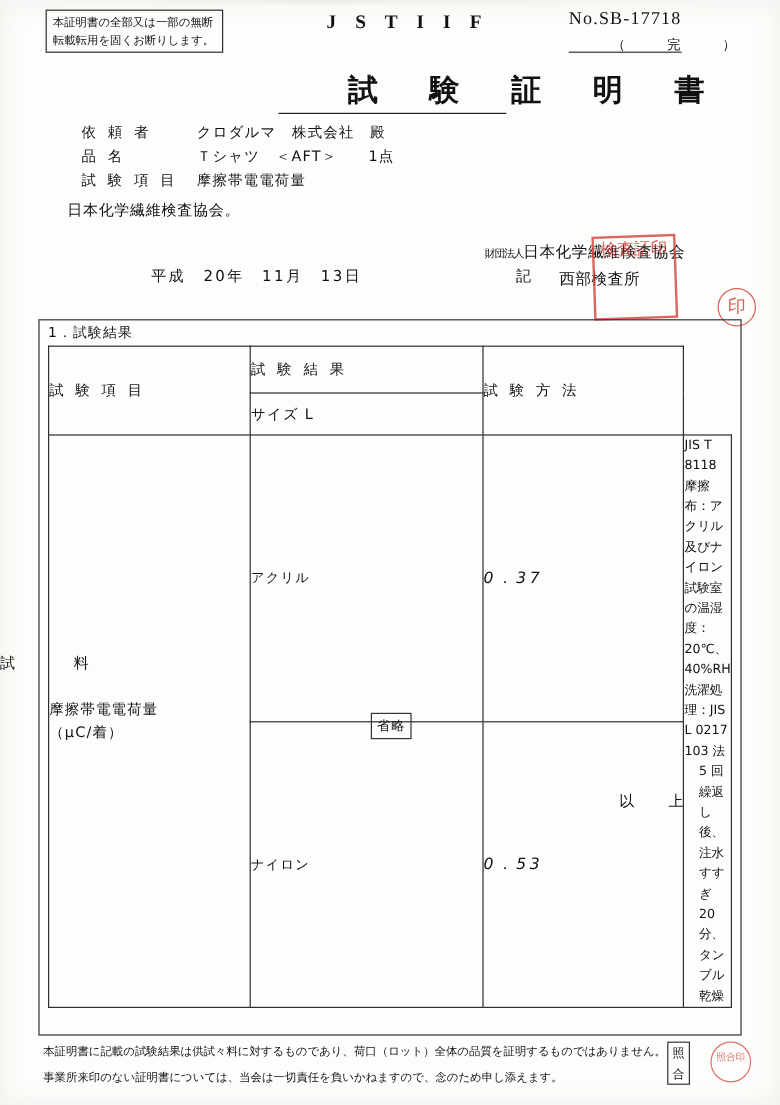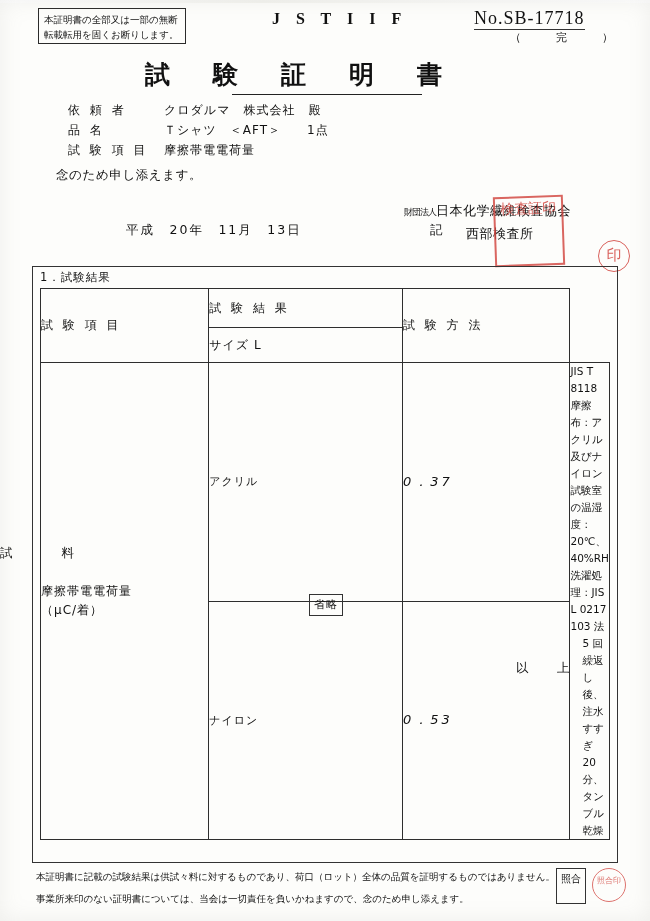--- a/index.html
+++ b/index.html
@@ -39,42 +39,42 @@
     top: 10px;
     font-size: 16px;
     font-weight: bold;
     letter-spacing: 6px;
     font-family: "Liberation Serif", serif;
   }
   .docno {
     position: absolute;
     left: 474px;
     top: 8px;
-    font-size: 18px;
+    font-size: 15px;
     font-family: "Liberation Serif", serif;
     letter-spacing: 1px;
     border-bottom: 1px solid #333;
-    padding-bottom: 0;
+    padding-bottom: 18px;
   }
   .kan {
     position: absolute;
     left: 510px;
     top: 30px;
     font-size: 11px;
     letter-spacing: 1px;
   }
   .kan .paren { letter-spacing: 12px; }
 
   
   .title {
     position: absolute;
     left: 0;
     top: 58px;
     width: 596px;
-    text-align: center;
+    text-align: right;
     font-size: 25px;
     letter-spacing: 9px;
     font-weight: 600;
     font-family: Liberation Mono, monospace;
   }
   .title-underline {
     position: absolute;
     left: 232px;
     top: 94px;
     width: 190px;
@@ -253,21 +253,21 @@
     top: 866px;
     width: 520px;
     font-size: 9.5px;
     line-height: 22px;
     letter-spacing: 0px;
   }
   .footer-box {
     position: absolute;
     left: 556px;
     top: 868px;
-    width: 30px;
+    width: 19px;
     height: 36px;
     border: 1px solid #333;
     box-sizing: border-box;
     text-align: center;
     font-size: 10px;
     line-height: 17px;
     padding-top: 1px;
   }
   .footer-stamp {
     position: absolute;
@@ -327,21 +327,21 @@
       <span class="info-label">品 名</span>
       <span class="info-value">Ｔシャツ　＜AFT＞　　1点</span>
     </div>
     <div class="info-row">
       <span class="info-label">試 験 項 目</span>
       <span class="info-value">摩擦帯電電荷量</span>
     </div>
   </div>
 
   <div class="para">
-    <span>念のため申し添えます。</span>
+    <span>日本化学繊維検査協会。</span>
   </div>
 
   <div class="date-line">平成　20年　11月　13日</div>
   <div class="ki">記</div>
 
   <div class="issuer">
     <div>
       <span class="small">財団法人</span><span>日本化学繊維検査協会</span>
     </div>
     <div class="l2">西部検査所</div>

